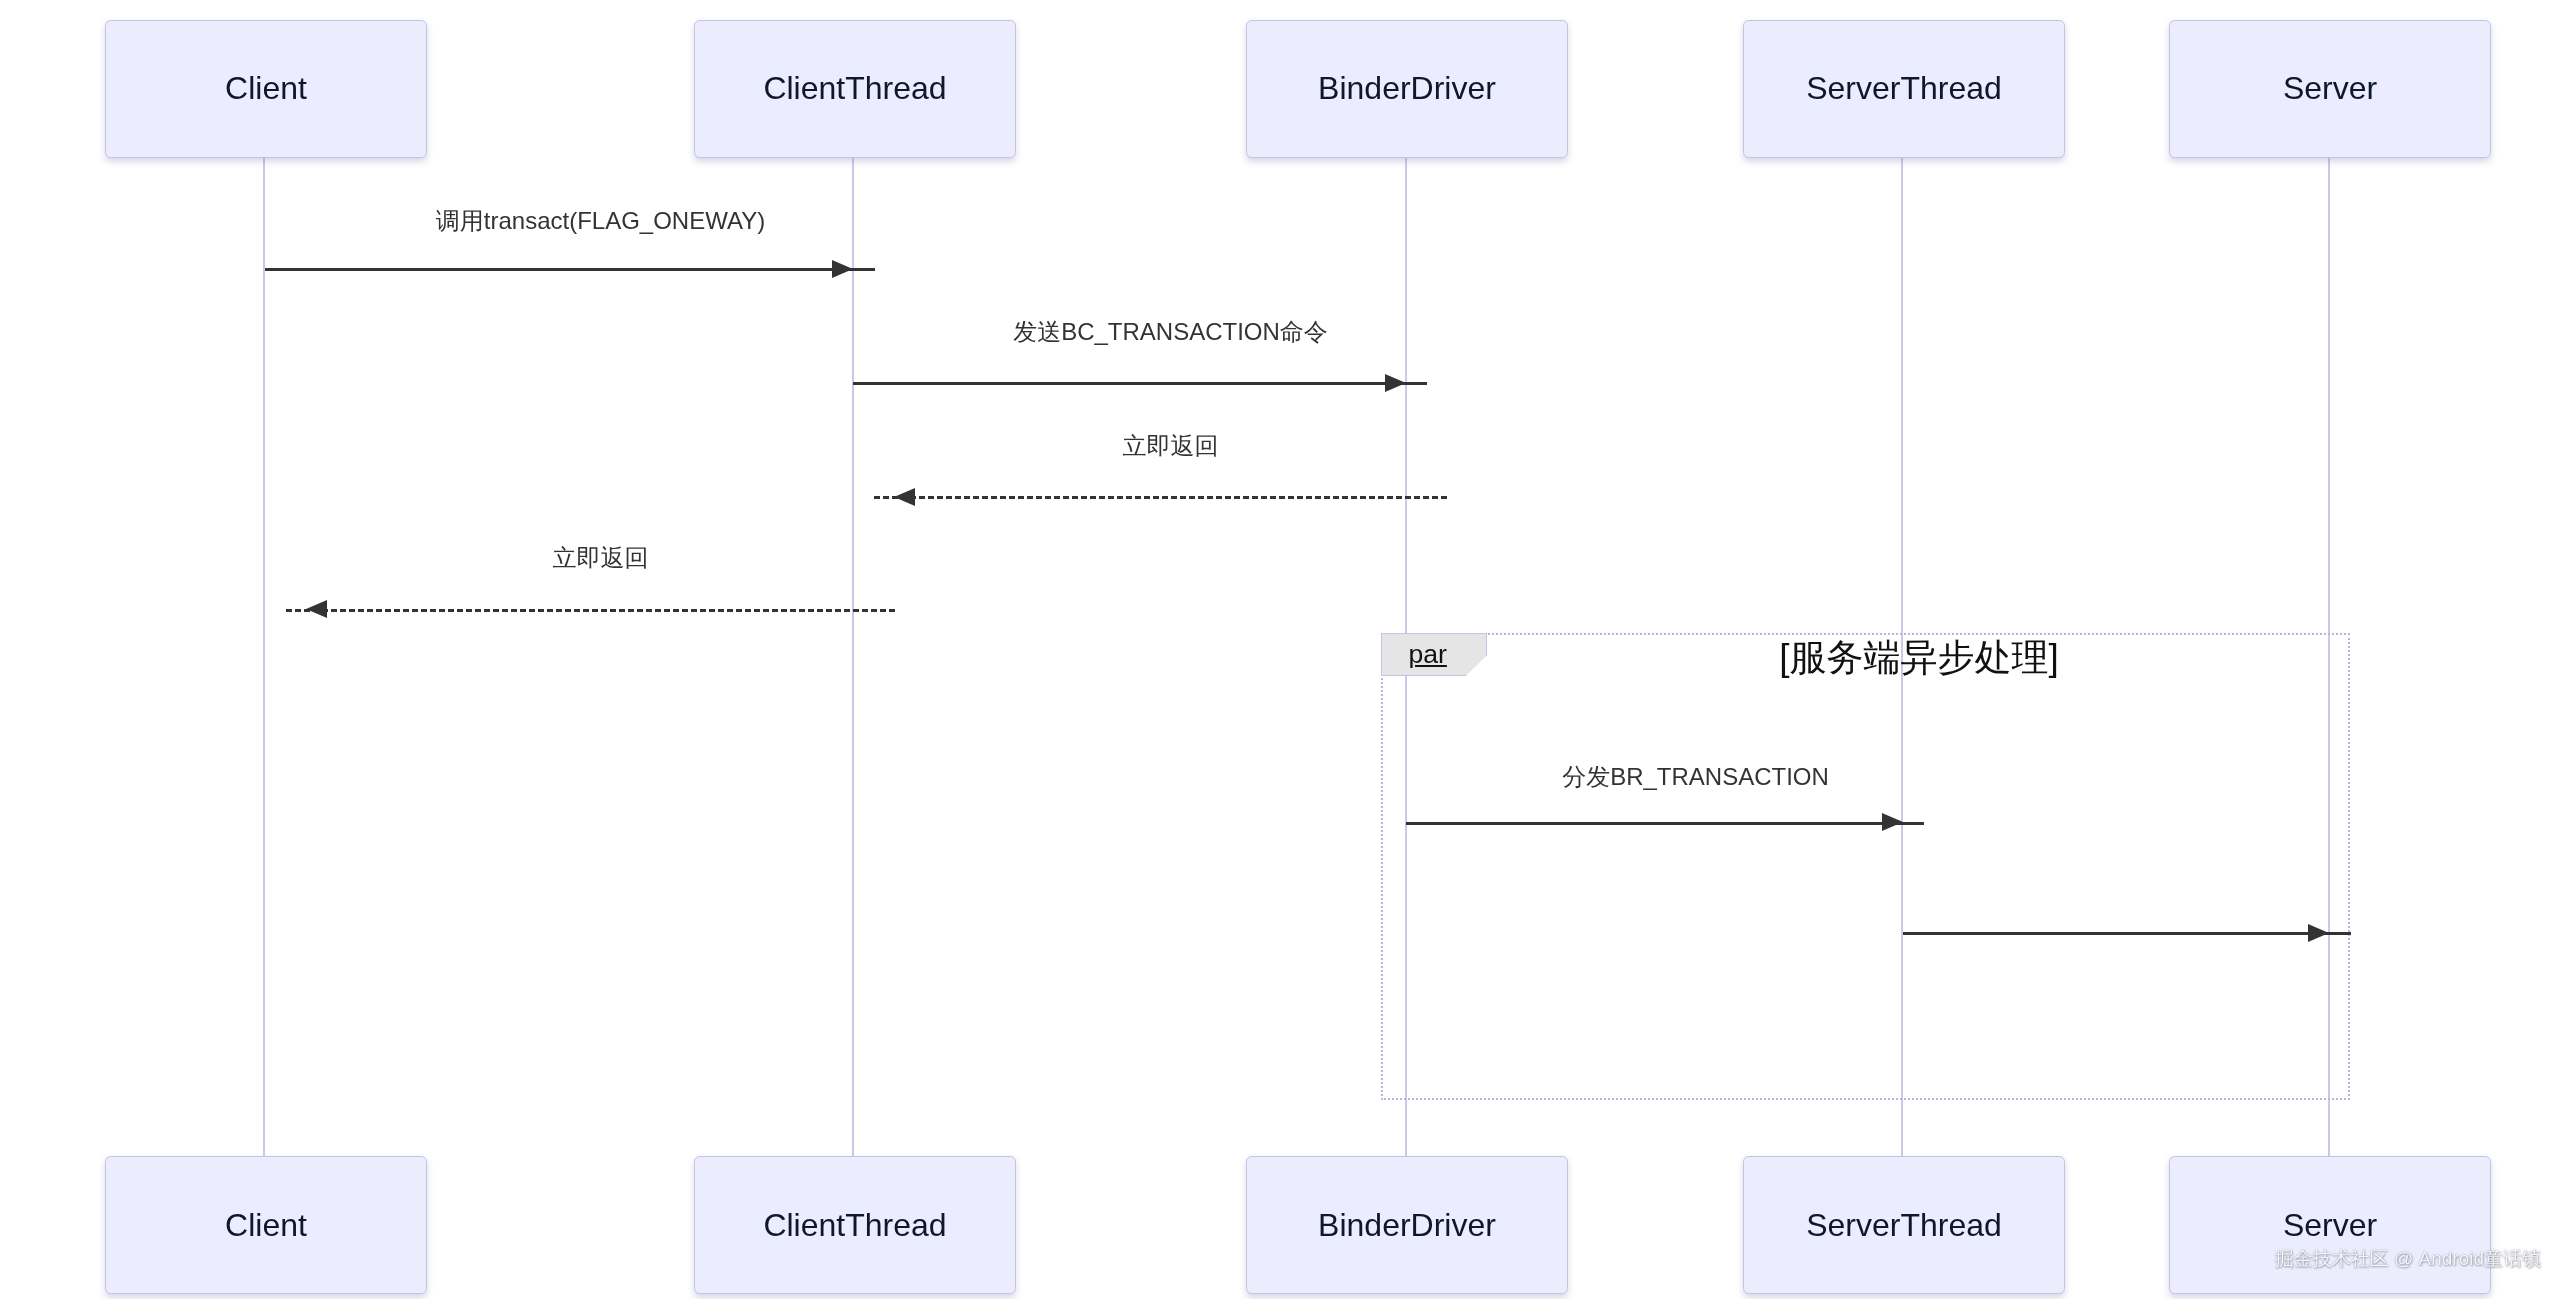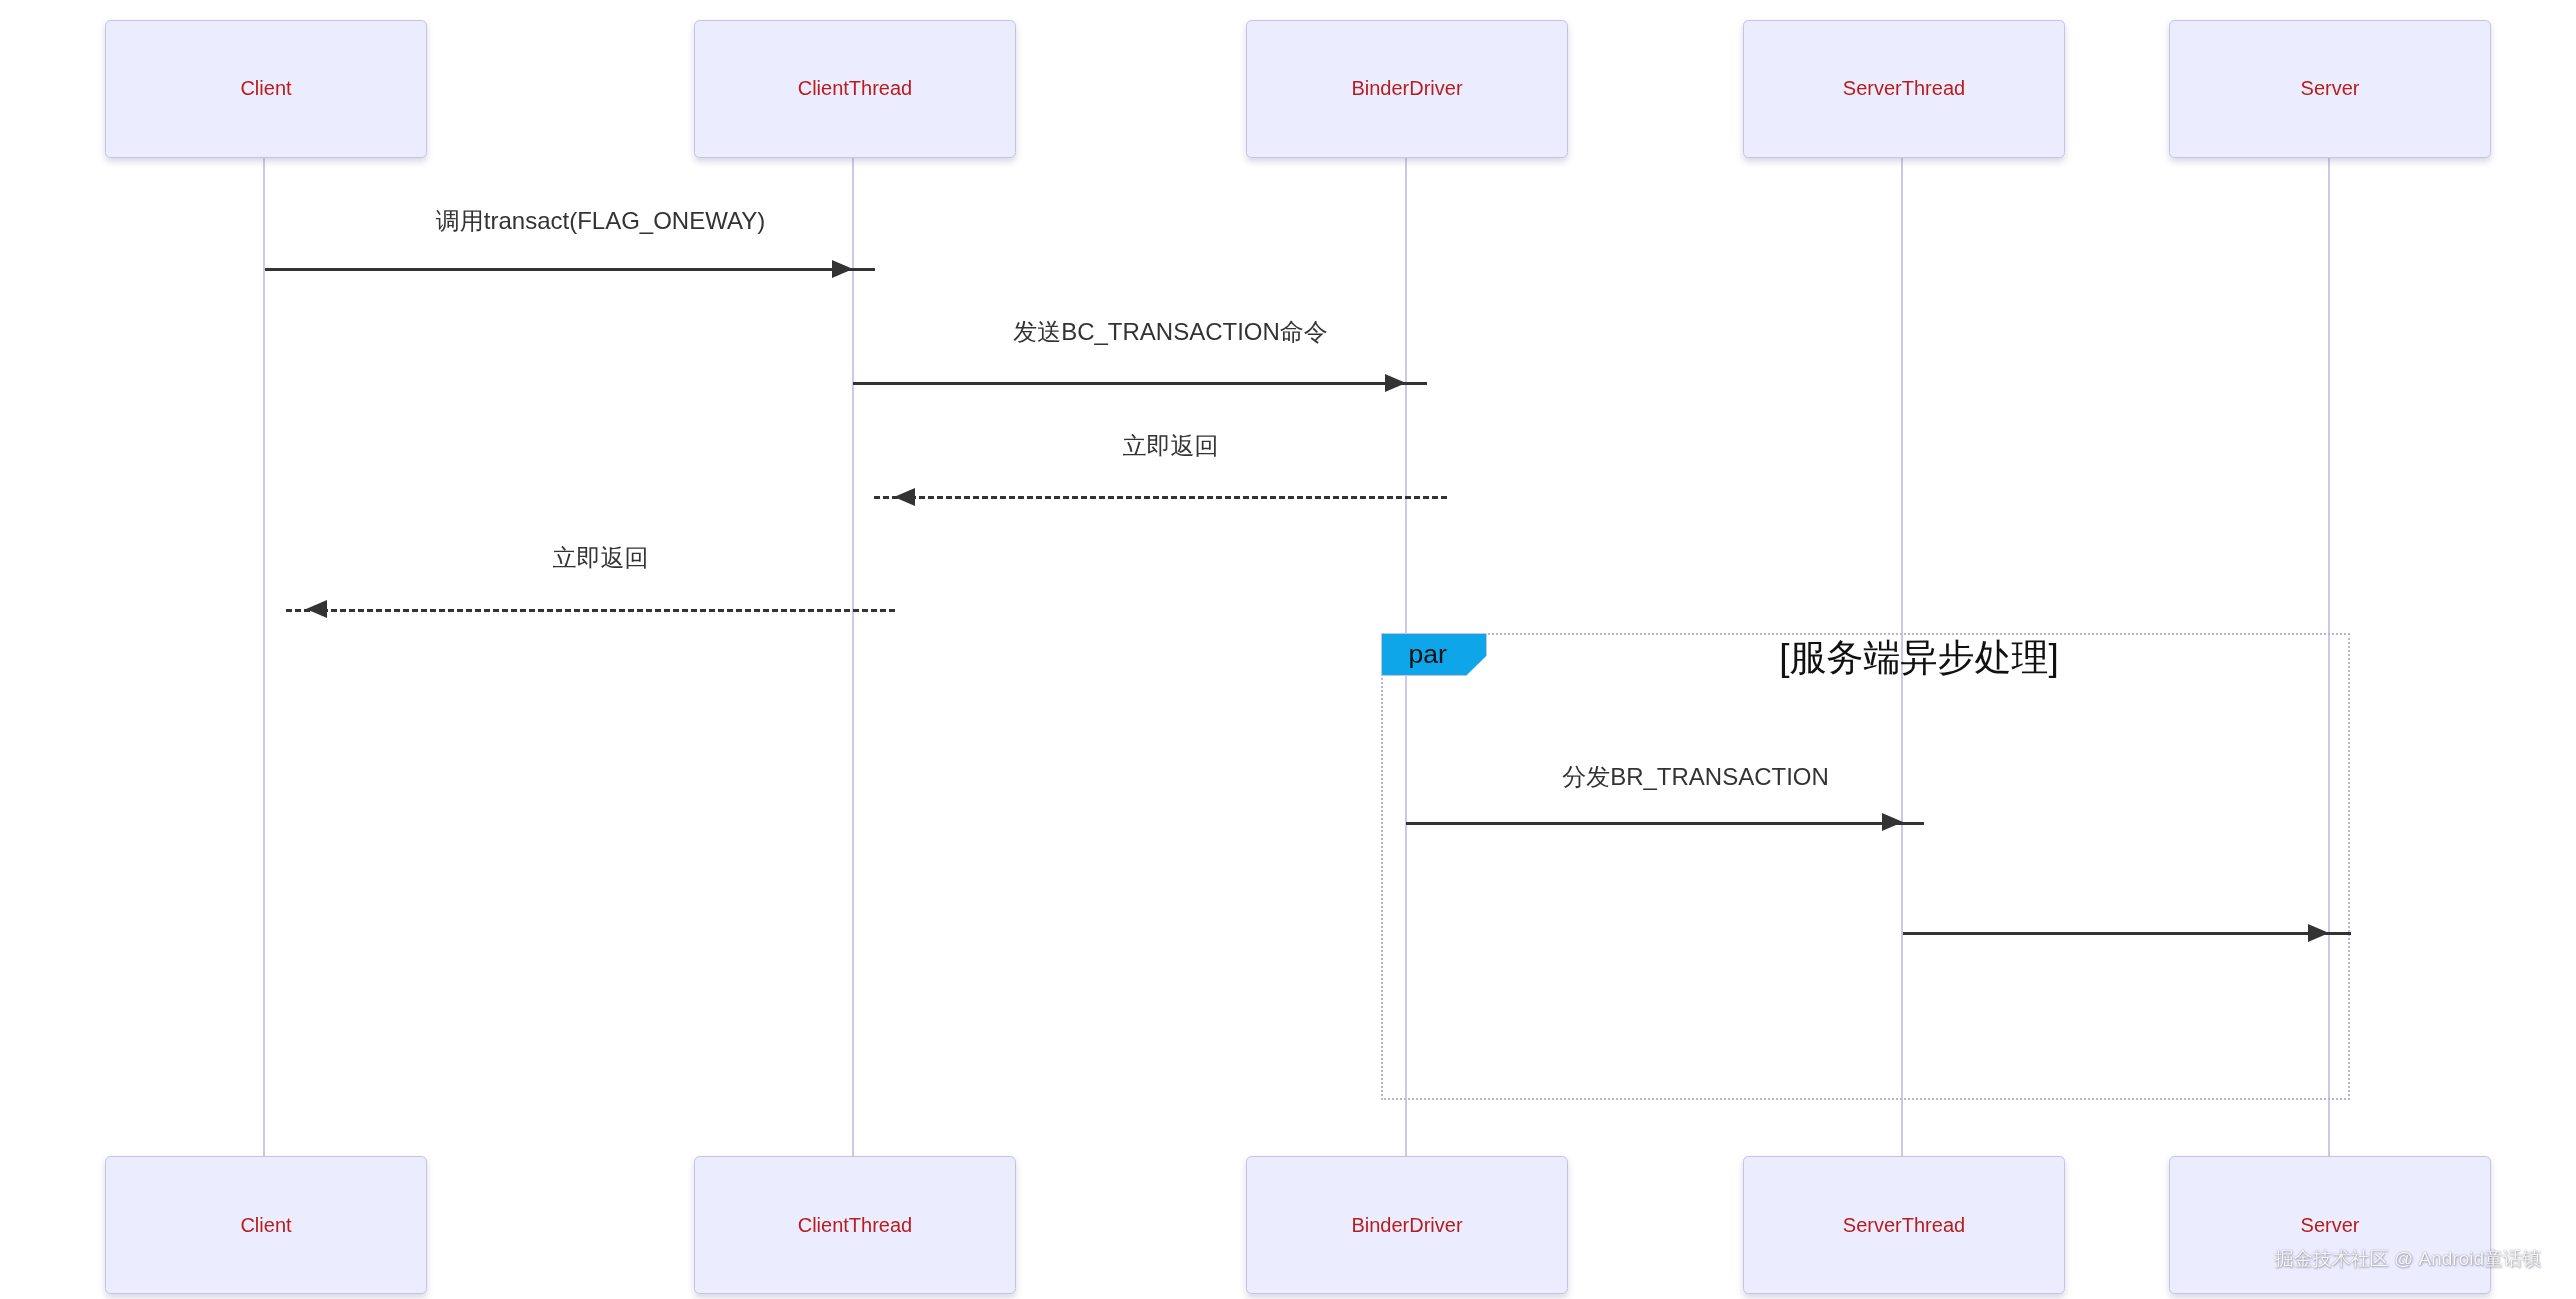--- a/index.html
+++ b/index.html
@@ -16,21 +16,21 @@
     background:#cbc8ea;
   }
   .actor{
     position:absolute;
     width:320px;height:136px;
     background:#ececff;
     border:1.4px solid #c6c3e2;
     border-radius:5.6px;
     box-shadow:0 3.5px 6.3px rgba(120,120,170,0.28);
     display:flex;align-items:center;justify-content:center;
-    font-size:20px;color:#b91c1c;
+    font-size:32px;color:#0f172a;
   }
   .mlabel{
     position:absolute;height:36px;
     display:flex;align-items:center;justify-content:center;
     font-size:24px;color:#333333;
     white-space:nowrap;
   }
   .mline{
     position:absolute;height:0;
     border-top:3.5px solid #333333;
@@ -41,27 +41,28 @@
   .mhead.left{border-width:9.8px 21px 9.8px 0;border-color:transparent #333333 transparent transparent;}
   .parbox{
     position:absolute;
     left:1381px;top:633px;width:969px;height:467px;
     border:2.1px dotted #b7b4dd;
     box-sizing:border-box;
   }
   .partab{
     position:absolute;
     left:1381px;top:633px;width:106px;height:43px;
-    background:#0ea5e9;
+    background:#e5e5e5;
     border:1.4px solid #c6c3e2;
     box-sizing:border-box;
     clip-path:polygon(0 0,100% 0,100% 52%,80% 100%,0 100%);
     display:flex;align-items:center;justify-content:center;
     font-size:26.6px;color:#111111;
     padding-right:12.6px;
+    text-decoration:underline;
   }
   .parcond{
     position:absolute;
     left:1674px;top:635px;width:490px;height:45px;
     display:flex;align-items:center;justify-content:center;
     font-size:37px;color:#111111;
     white-space:nowrap;
   }
   .note{
     position:absolute;

